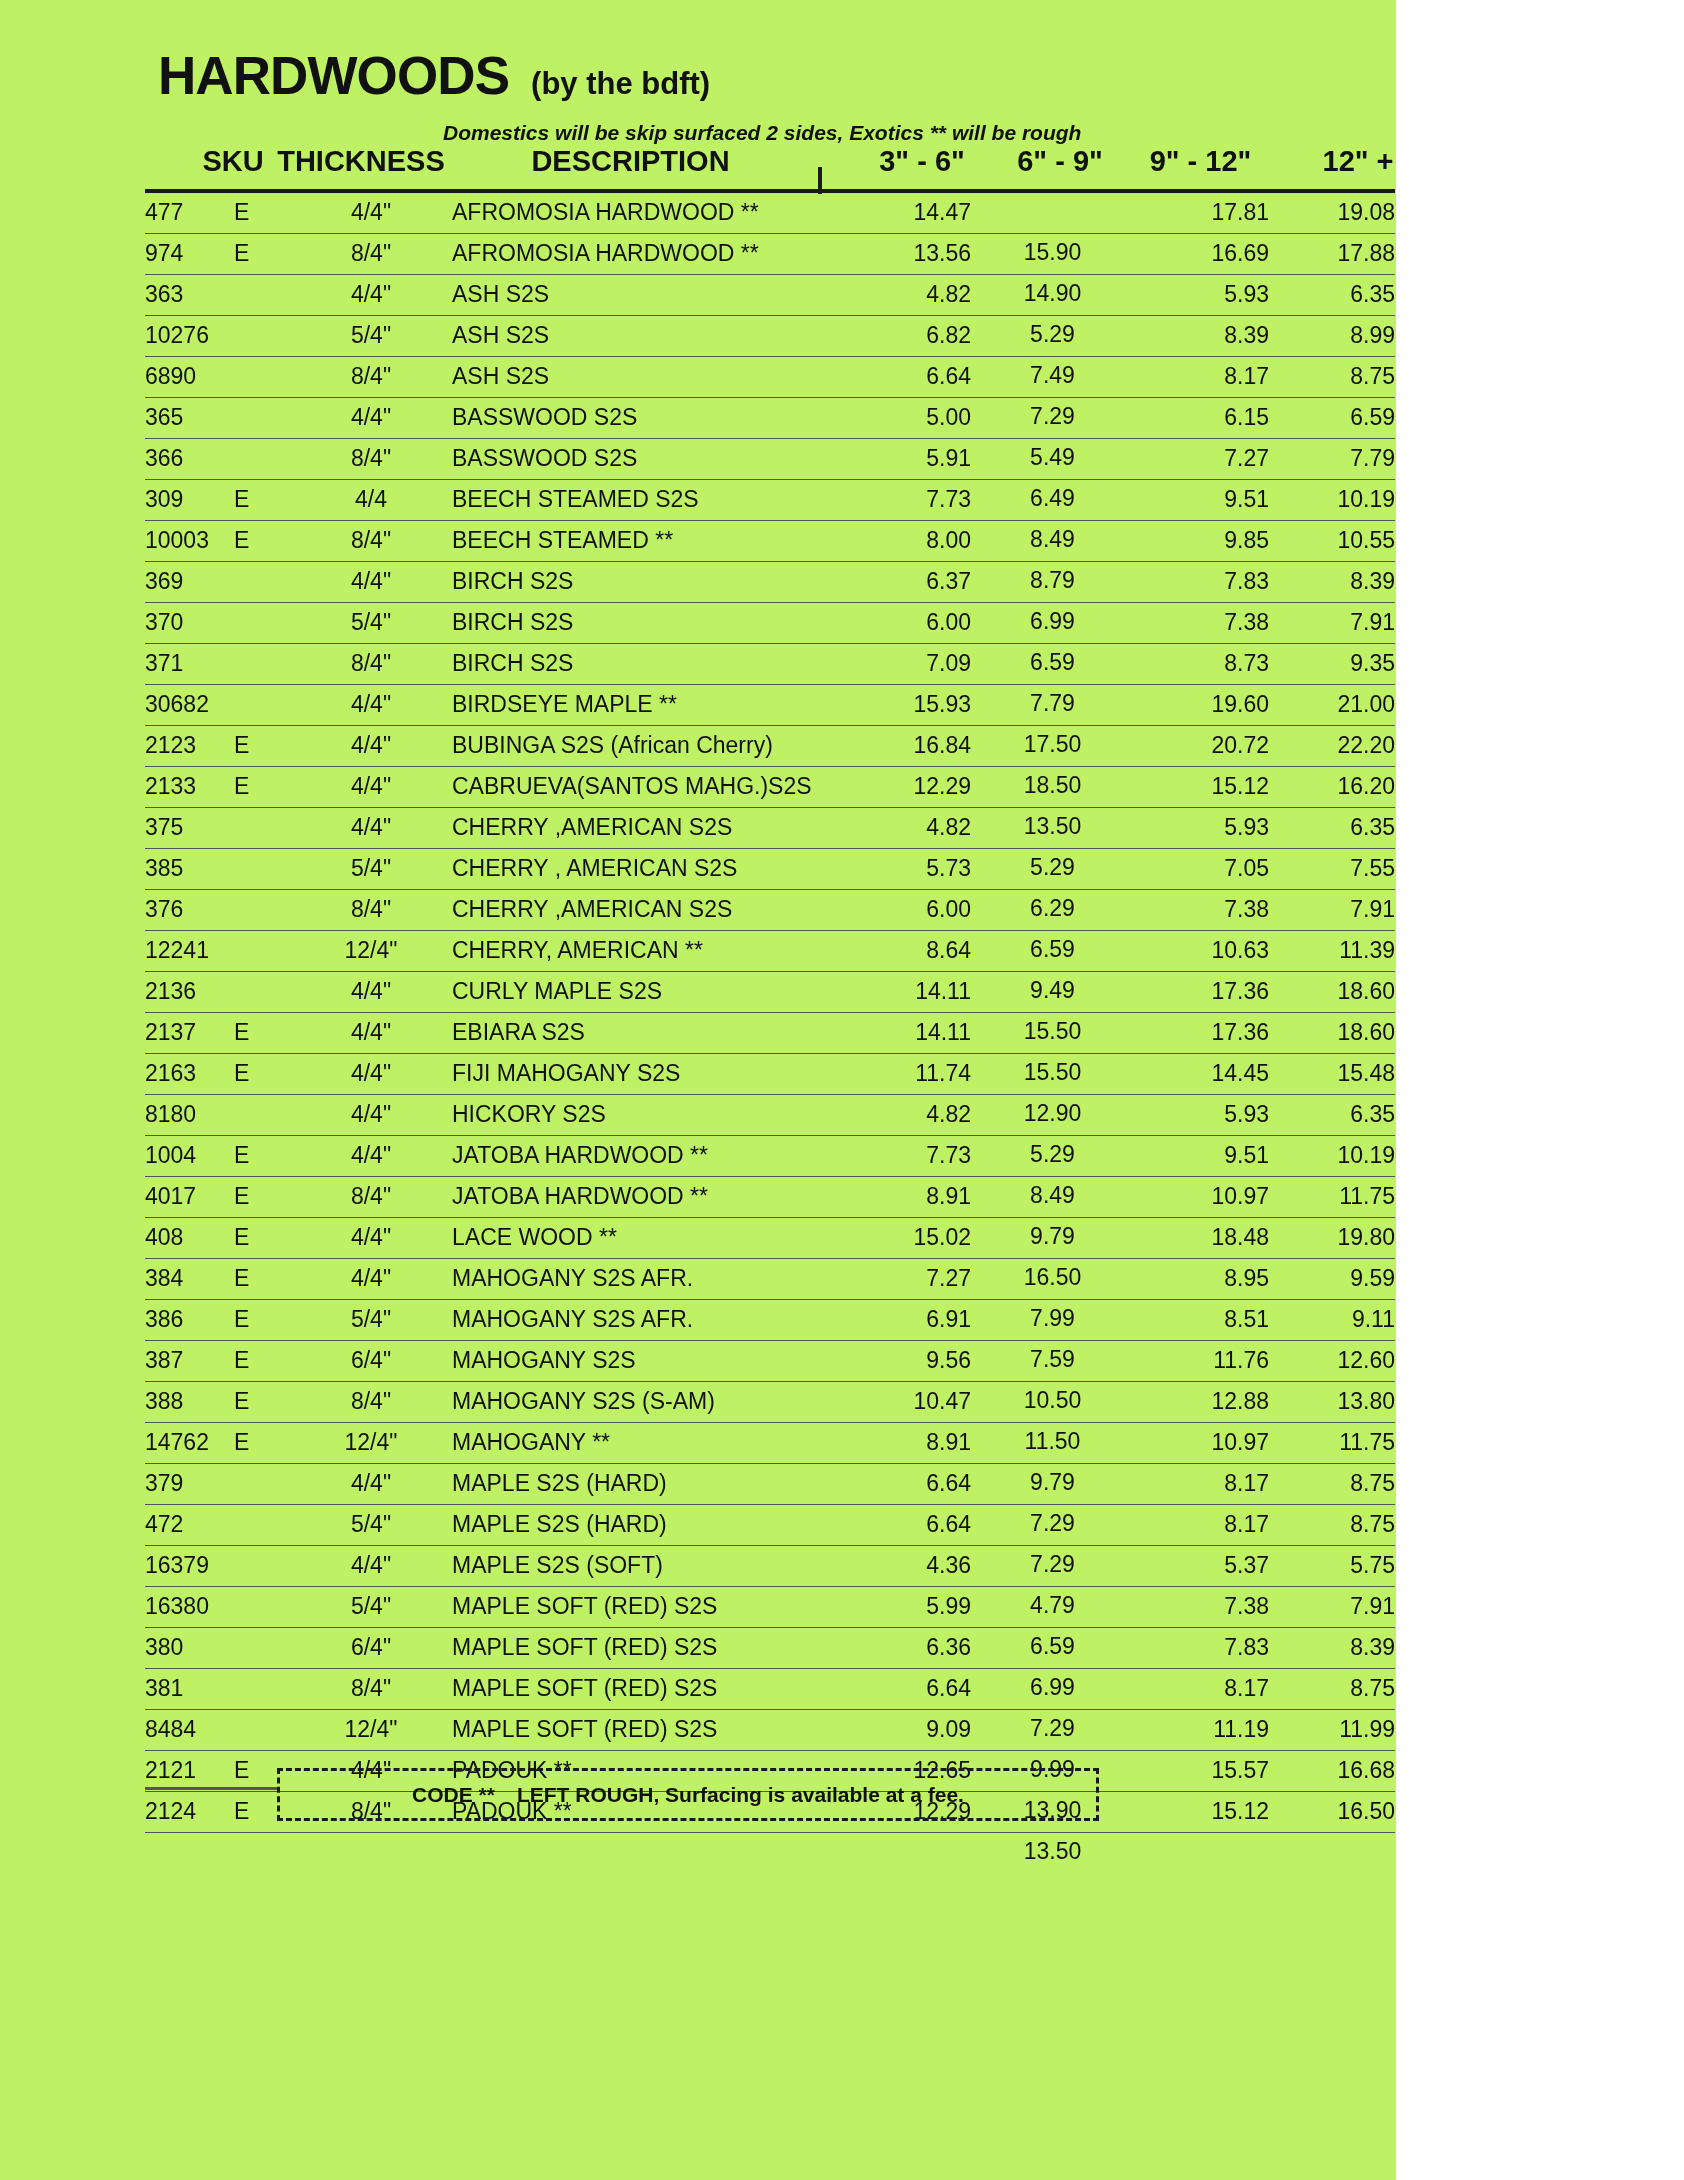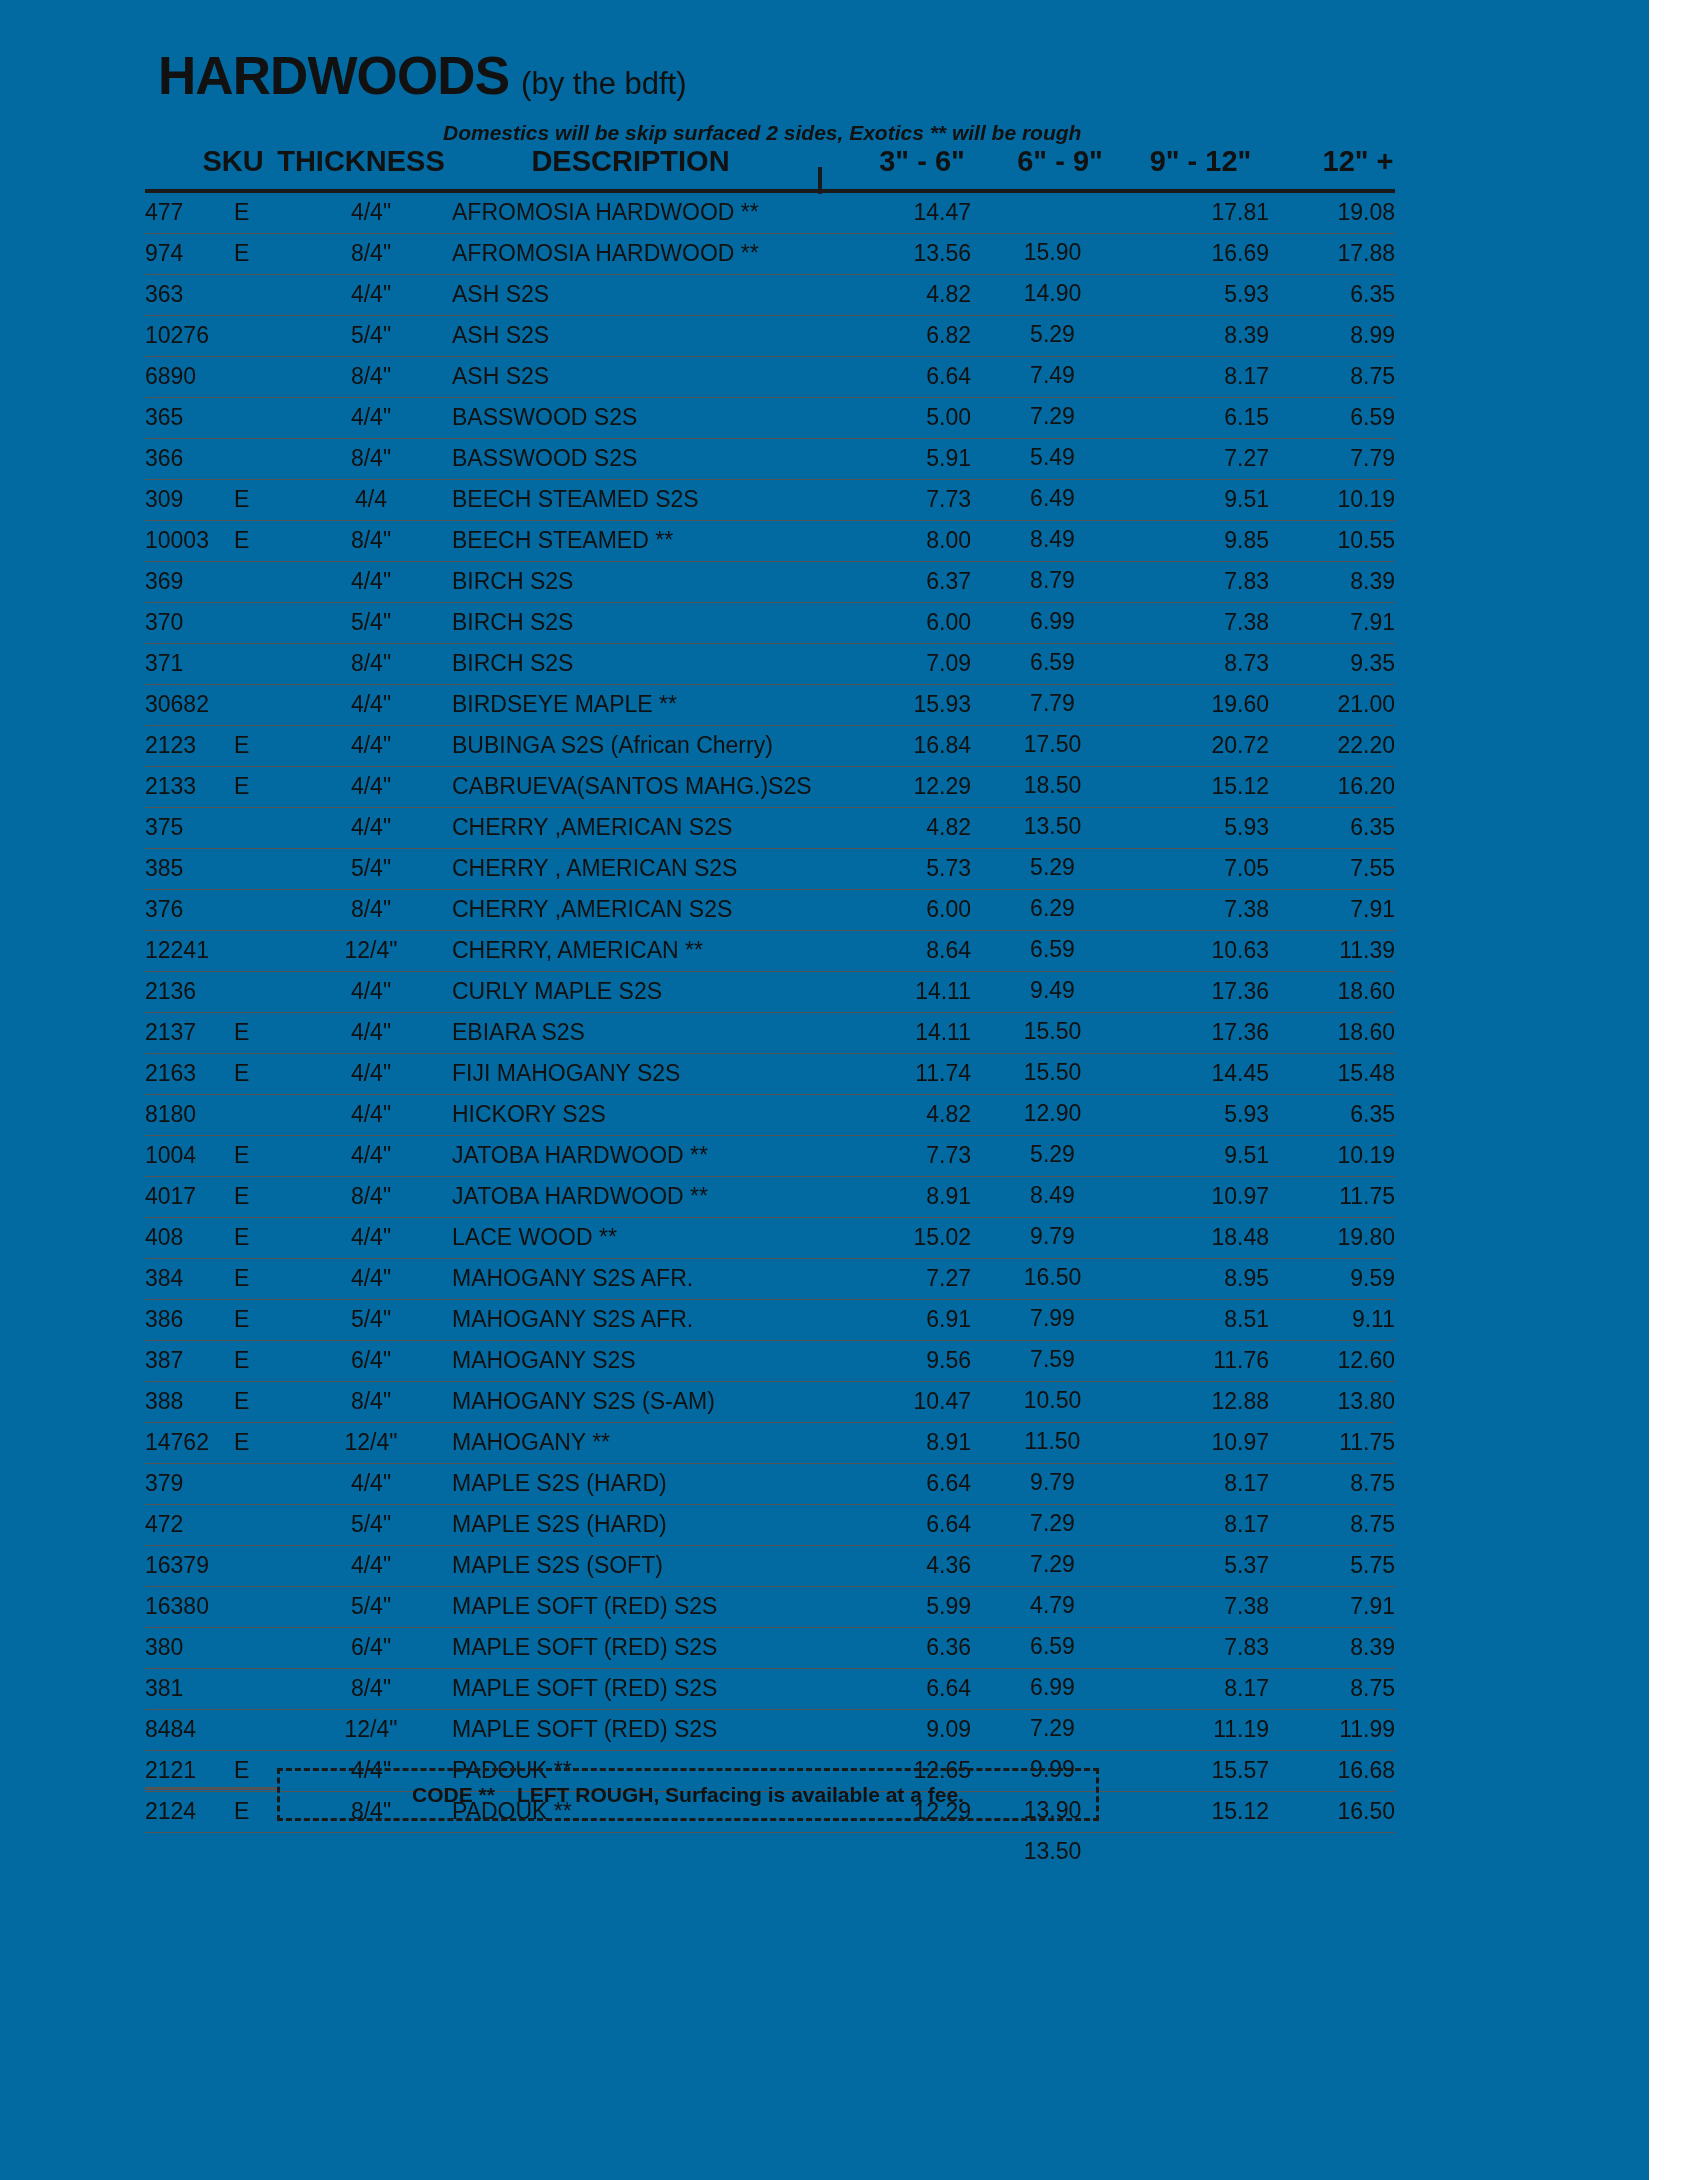--- a/index.html
+++ b/index.html
@@ -12,23 +12,23 @@
     height: 2181px;
     font-family: "Liberation Sans", sans-serif;
     color: #111111;
     position: relative;
     overflow: hidden;
   }
 
   .page {
     position: absolute;
     top: 0; left: 0;
-    width: 1649px;
+    width: 1396px;
     height: 2181px;
-    background: #0369a1;
+    background: #bef264;
   }
 
   
   .header {
     position: absolute;
     left: 0;
     top: 20.4px;
     width: 1685px;
     height: 170px;
   }
@@ -41,22 +41,22 @@
     align-items: baseline;
   }
   .title-main {
     font-size: 53px;
     font-weight: bold;
     letter-spacing: -0.9px;
     line-height: 1;
   }
   .title-sub {
     font-size: 31px;
-    font-weight: normal;
-    margin-left: 12px;
+    font-weight: bold;
+    margin-left: 22px;
     line-height: 1;
   }
 
   .subtitle {
     position: absolute;
     left: 443px;
     top: 101px;
     font-size: 21px;
     font-style: italic;
     font-weight: bold;

